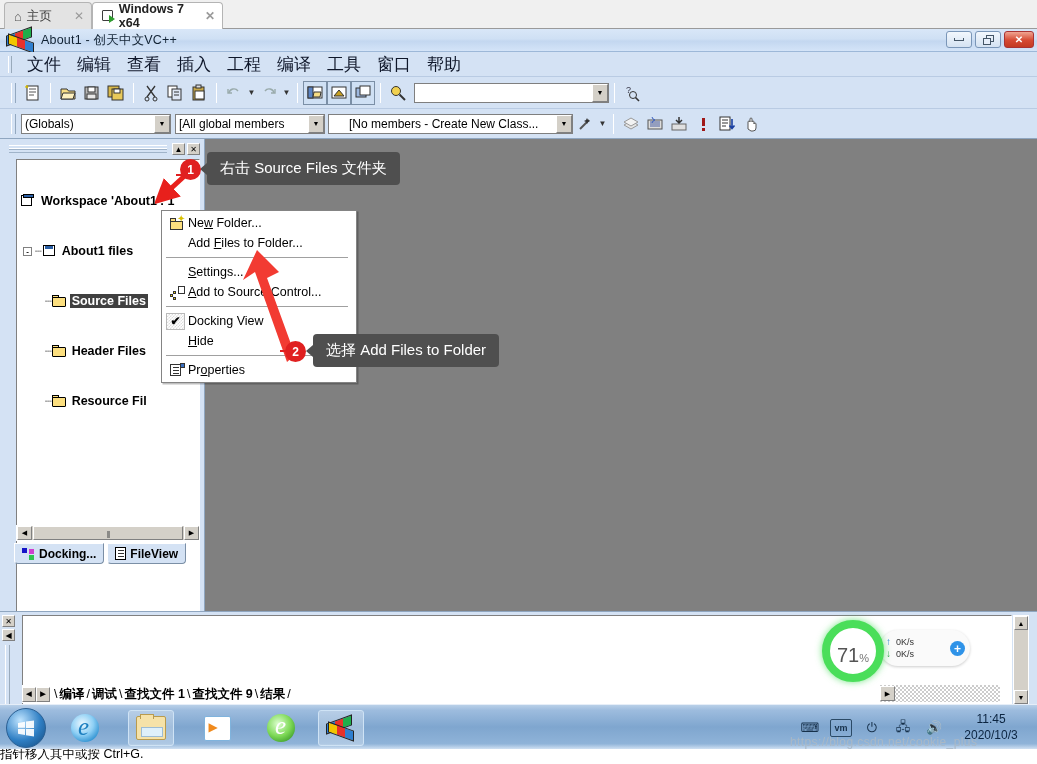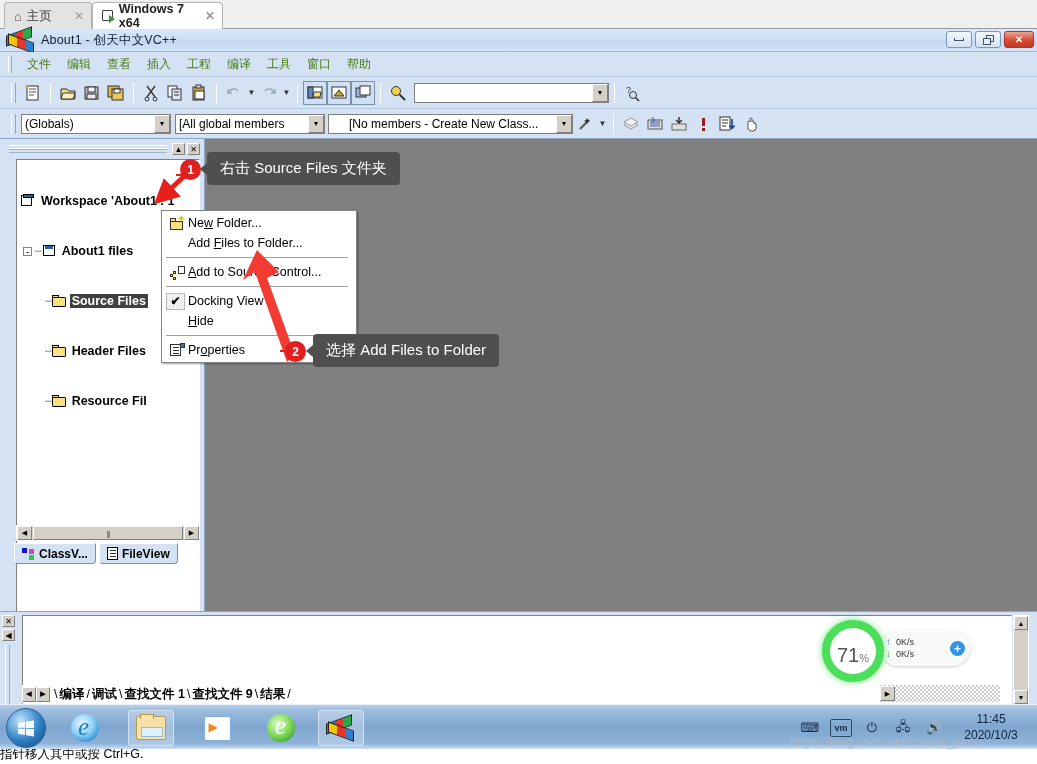--- a/index.html
+++ b/index.html
@@ -69,21 +69,21 @@
   .wbtn .restbox i { position:absolute; width:8px; height:7px; border:1.2px solid #456; }
   .wbtn .restbox i:first-child { right:0; top:0; }
   .wbtn .restbox i:last-child { left:0; bottom:0; background:#e6eefa; }
 
   .menubar {
     position:absolute; left:0; top:23px; width:1037px; height:25px;
     background:#d4e2f4; display:flex; align-items:center; padding-left:8px;
     border-bottom:1px solid #b9cbe3;
   }
   .menubar .grip { width:4px; height:17px; border-left:1px solid #fff; border-right:1px solid #9ab; margin-right:7px; }
-  .menubar .mi { padding:3px 8px; font-size:12px; color:#4d7c0f; }
+  .menubar .mi { padding:3px 8px; font-size:17px; color:#0f172a; }
 
   .toolbar1 {
     position:absolute; left:0; top:48px; width:1037px; height:32px;
     background:#d4e2f4; display:flex; align-items:center; padding-left:6px;
     border-bottom:1px solid #b9cbe3;
   }
   .toolbar2 {
     position:absolute; left:0; top:80px; width:1037px; height:30px;
     background:#d4e2f4; display:flex; align-items:center; padding-left:6px;
     border-bottom:1px solid #8fa6c0;
@@ -598,21 +598,21 @@
         <span class="arrw">▶</span>
       </div>
 
       <div class="ws-tabs">
         <div class="ws-tab">
           <span class="ic-classv">
               <i></i>
               <i></i>
               <i></i>
             </span>
-          <span>ClassV...</span>
+          <span>Docking...</span>
         </div>
         <div class="ws-tab">
           <span class="ic-fileview"></span>
           <span>FileView</span>
         </div>
       </div>
     </div>
 
     <div class="editor"></div>
 
@@ -667,20 +667,24 @@
         </span>
     </span>
     <span>Ne<span class="u">w</span> Folder...</span>
   </div>
   <div class="ctxitem">
     <span class="cicon"></span>
     <span>Add <span class="u">F</span>iles to Folder...</span>
   </div>
   <div class="ctxsep"></div>
   <div class="ctxitem">
+    <span class="cicon"></span>
+    <span><span class="u">S</span>ettings...</span>
+  </div>
+  <div class="ctxitem">
     <span class="cicon">
       <span class="ic-srcctl">
           <span class="p">
             <i></i>
             <i></i>
             <i></i>
           </span>
           <span class="d"></span>
         </span>
     </span>

